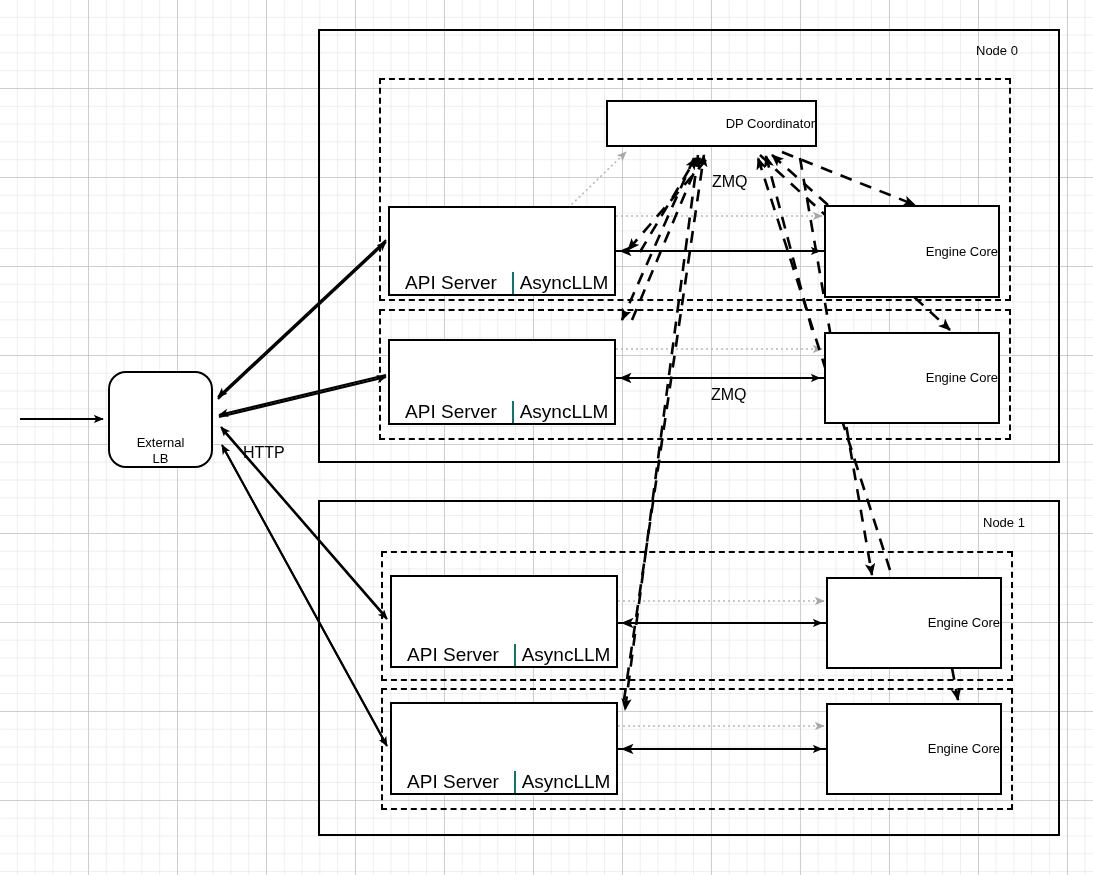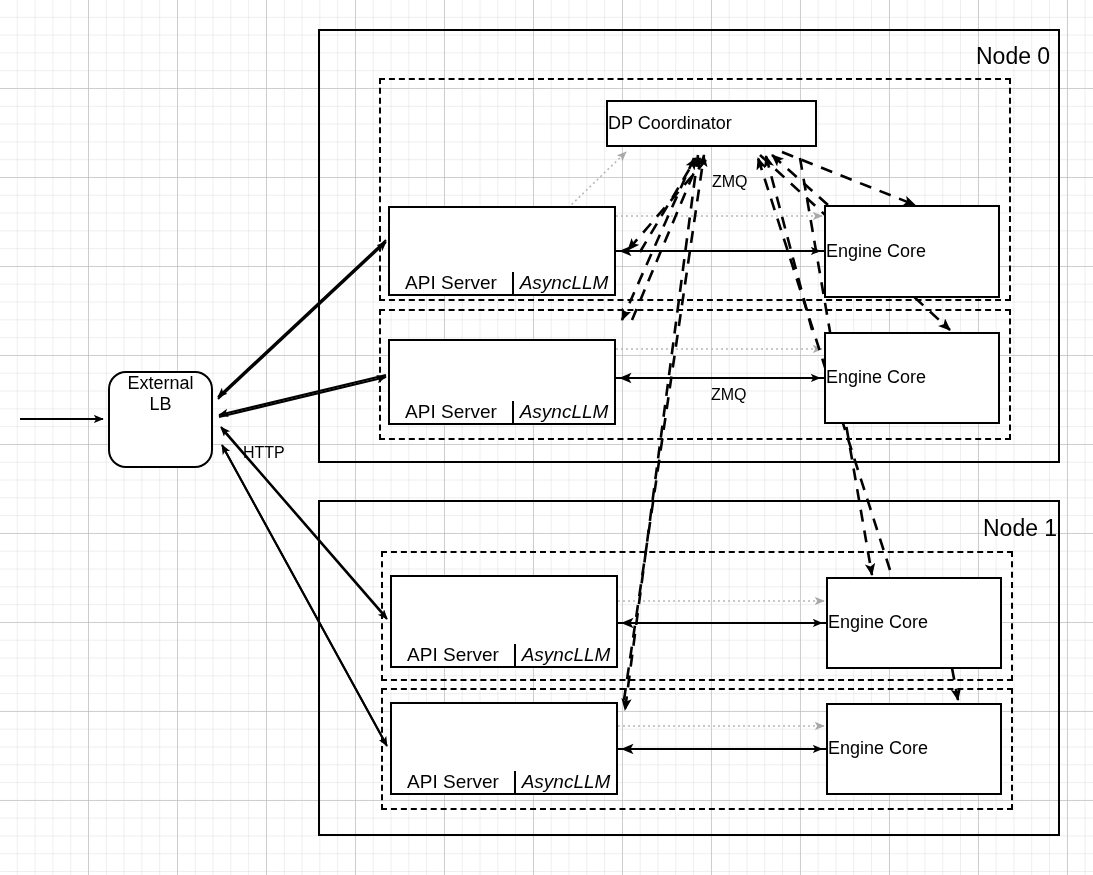--- a/index.html
+++ b/index.html
@@ -35,54 +35,54 @@
     box-sizing:border-box;
   }
   .dash-box{
     position:absolute;
     background:transparent;
     border:2px dashed #000;
     box-sizing:border-box;
   }
   .node-label{
     position:absolute;
-    font-size:23px;
+    font-size:13px;
     color:#000;
     white-space:nowrap;
   }
   .solid-box{
     position:absolute;
     background:#ffffff;
     border:2px solid #000;
     box-sizing:border-box;
     display:flex;
     align-items:center;
-    justify-content:flex-start;
-    font-size:18px;
+    justify-content:flex-end;
+    font-size:13px;
     color:#000;
     text-align:center;
     line-height:1.18;
     z-index:5;
   }
   .split-box{
     position:absolute;
     background:#ffffff;
     border:2px solid #000;
     box-sizing:border-box;
     display:flex;
     z-index:5;
     align-items:flex-end;
   }
   .split-box > .cell{
     display:flex;align-items:center;justify-content:center;
     font-size:19px;color:#000;white-space:nowrap;
     box-sizing:border-box;
   }
   .split-box > .cell.left{flex:0 0 122px;}
-  .split-box > .cell.right{flex:1 1 auto;border-left:2px solid #000000;font-style:italic;}
+  .split-box > .cell.right{flex:1 1 auto;border-left:2px solid #0f766e;}
 
   .edge-label{
     position:absolute;
     font-size:16px;
     color:#000;
     background:transparent;
     white-space:nowrap;
     z-index:6;
   }
 </style>

